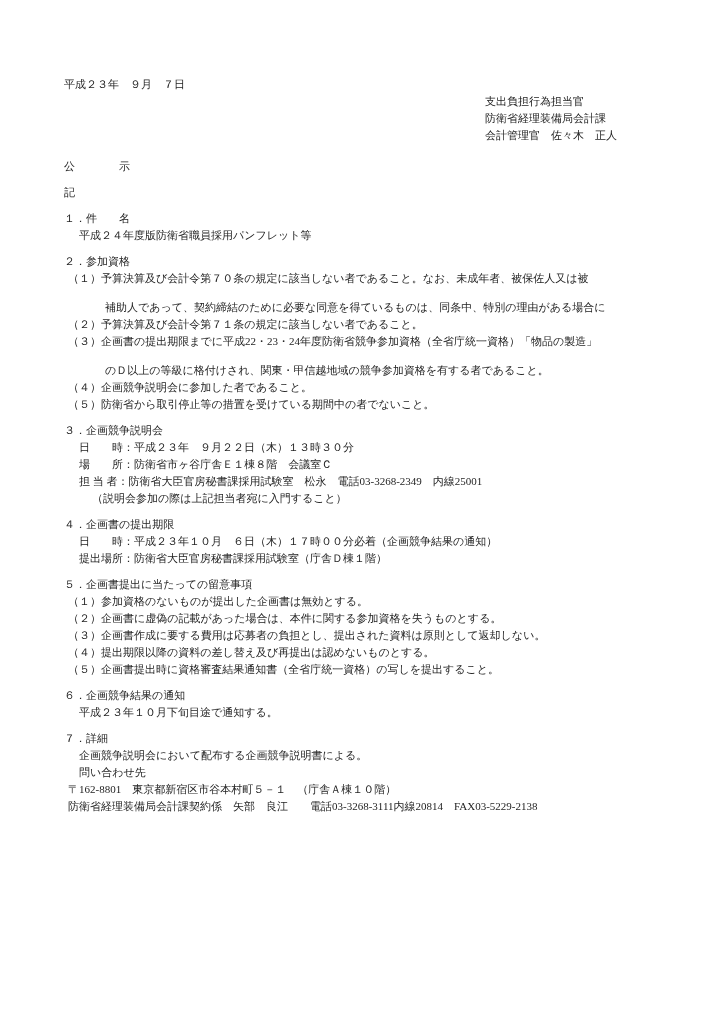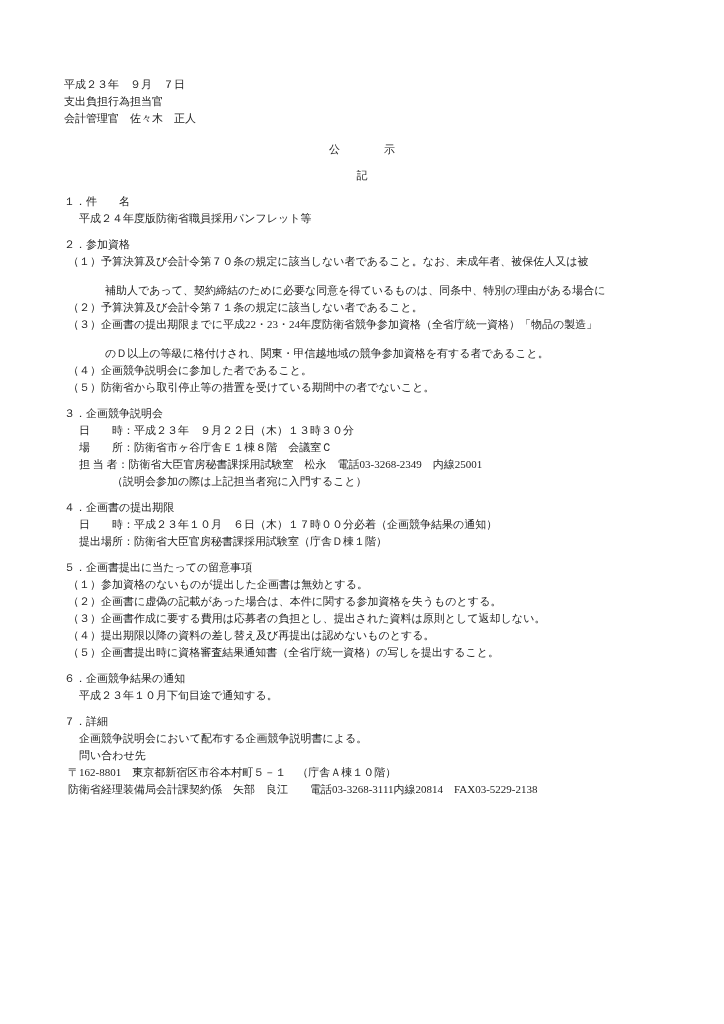--- a/index.html
+++ b/index.html
@@ -16,40 +16,41 @@
     height: 1024px;
     box-sizing: border-box;
     padding: 76px 64px 0 64px;
     background: #ffffff;
     font-family: "Liberation Serif", "DejaVu Serif", serif;
     color: #242424;
     font-size: 11px;
     line-height: 17px;
   }
   .line { white-space: pre; }
-  .center { text-align: center; }
-  .issuer-block { }
+  .center { text-align: left; }
+  .issuer-block { margin-left: 421px; }
   .l1 { margin-left: 15px; }   
   .l2 { margin-left: 4px; }   
   .l3 { margin-left: 41px; margin-top: 12px; }   
-  .l4 { margin-left: 48px; }   
+  .l4 { margin-left: 28px; }   
   .g       { margin-top: 9px; }   
   .g-title { margin-top: 14px; }  
   .g-intro { margin-top: 16px; }  
   .g-inq   { margin-top: 0; }  
 </style>
 </head>
 <body>
 
 <div class="page">
 
   <div class="line">平成２３年　９月　７日</div>
 
   <div class="issuer-block">
     <div class="line">支出負担行為担当官</div>
+    <div class="line">防衛省経理装備局会計課</div>
     <div class="line">会計管理官　佐々木　正人</div>
   </div>
 
   <div class="line center g-title">公　　　　示</div>
 
 
   <div class="line center g">記</div>
 
   <div class="line g">１．件　　名</div>
   <div class="line l1">平成２４年度版防衛省職員採用パンフレット等</div>

